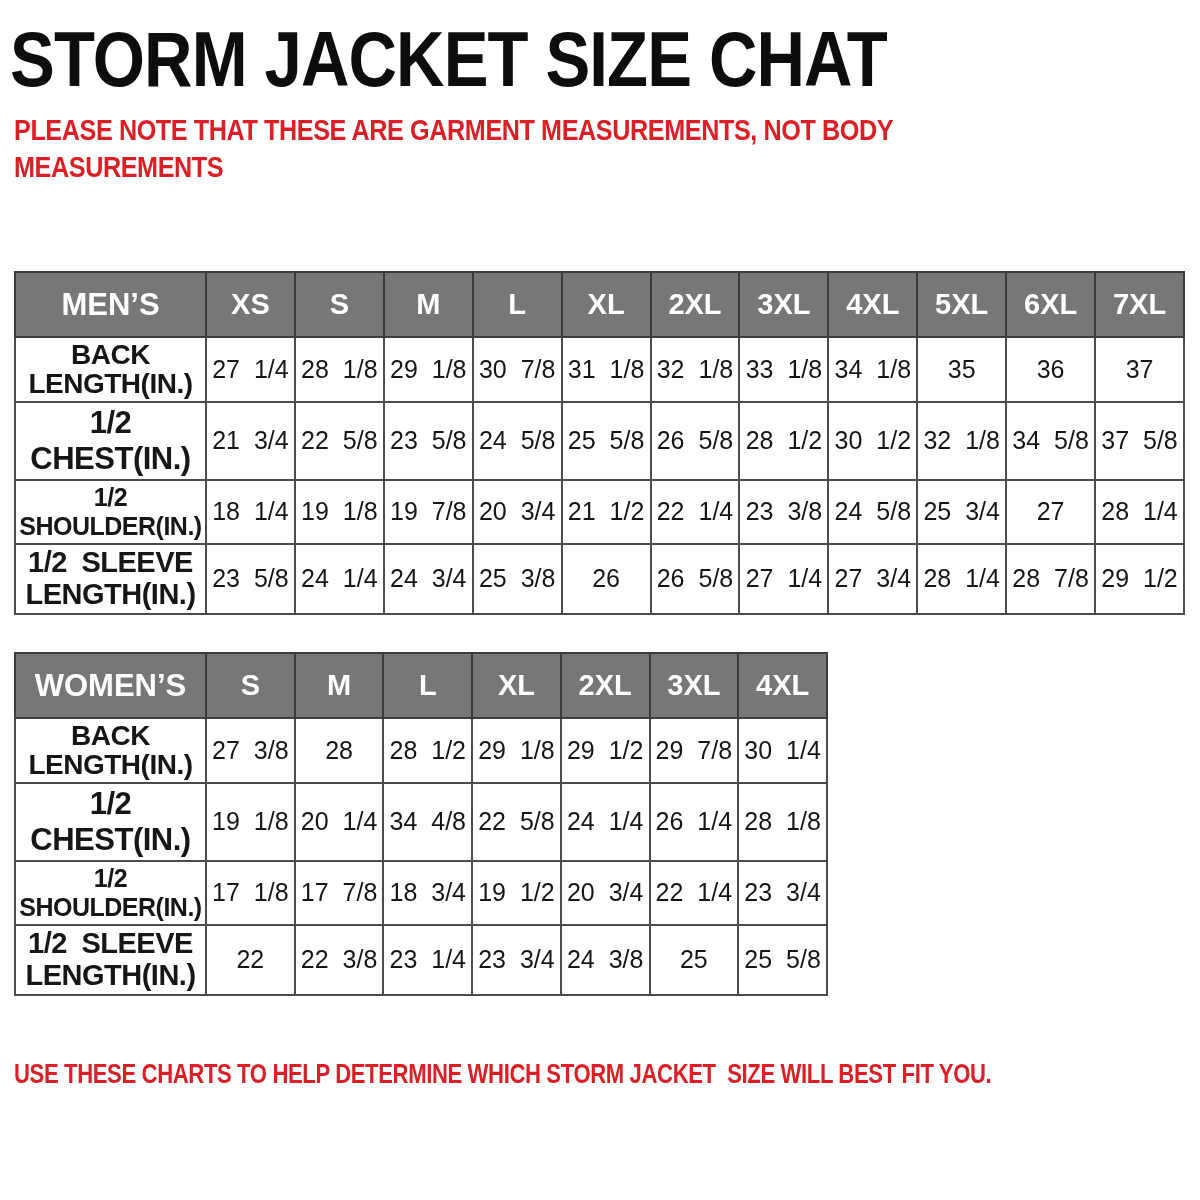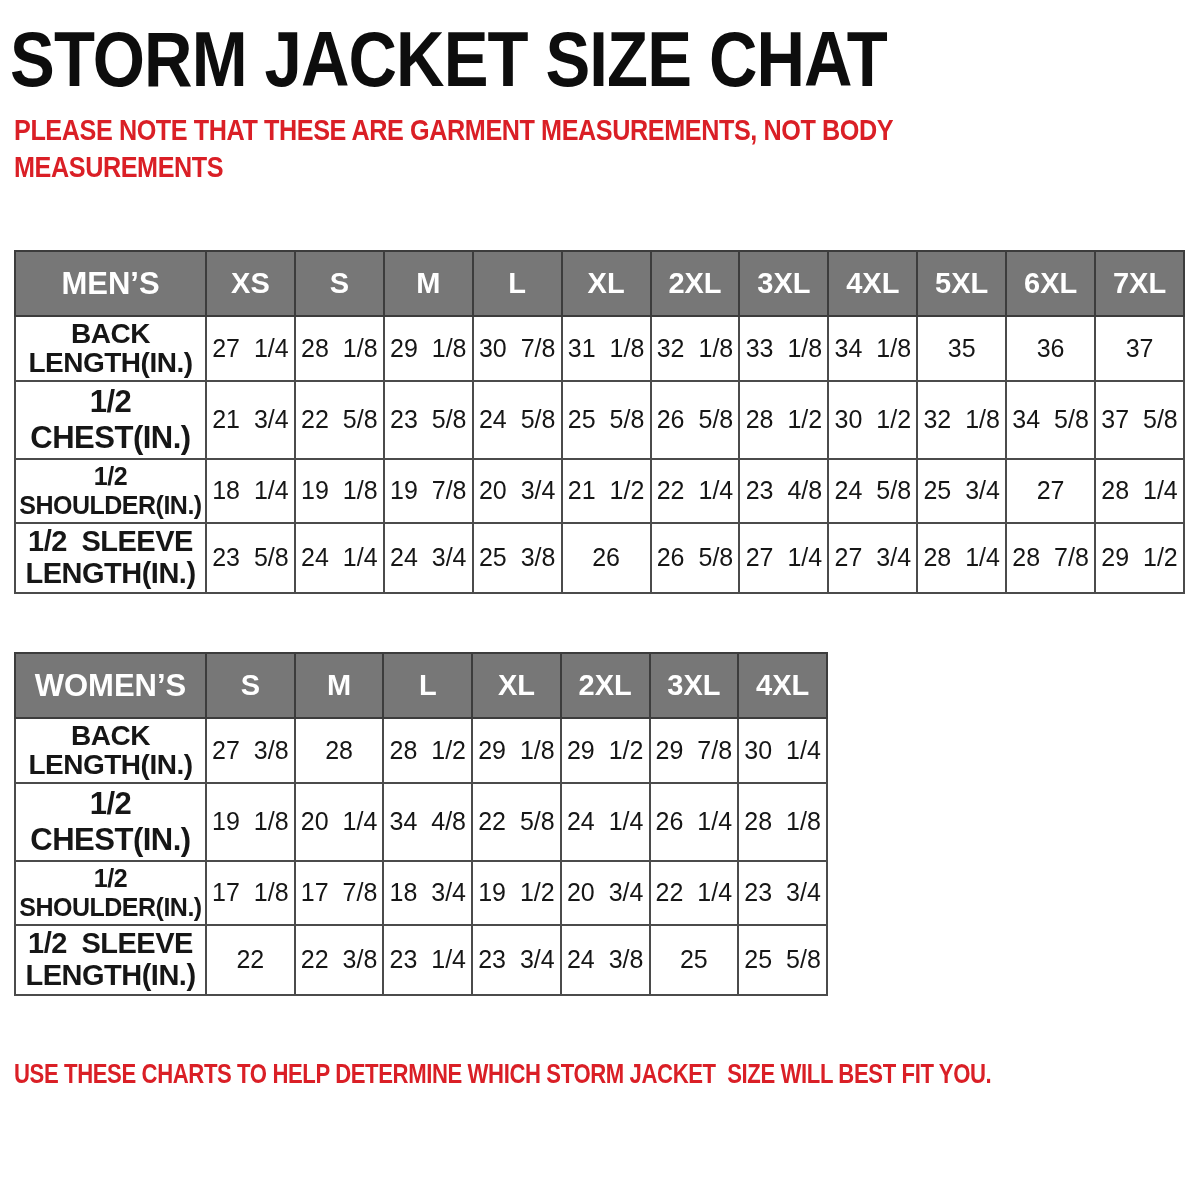--- a/index.html
+++ b/index.html
@@ -48,21 +48,21 @@
     margin: 0;
     font-size: 28px;
     font-weight: 700;
     letter-spacing: -0.5px;
     color: #da1f26;
     white-space: pre;
     transform: scaleX(0.79);
     transform-origin: 0 0;
   }
   .table-slot { position: absolute; }
-  .mens-slot   { left: 14px; top: 250px; }
+  .mens-slot   { left: 14px; top: 271px; }
   .womens-slot { left: 14px; top: 652px; }
 
   table.size-table {
     border-collapse: collapse;
     table-layout: fixed;
     background: #ffffff;
   }
   .mens-slot   table.size-table { width: 1171px; }
   .womens-slot table.size-table { width: 814px; }
 
@@ -175,21 +175,21 @@
             <td>37 5/8</td>
           </tr>
           <tr>
             <th>1/2 SHOULDER(IN.)</th>
             <td>18 1/4</td>
             <td>19 1/8</td>
             <td>19 7/8</td>
             <td>20 3/4</td>
             <td>21 1/2</td>
             <td>22 1/4</td>
-            <td>23 4/8</td>
+            <td>23 3/8</td>
             <td>24 5/8</td>
             <td>25 3/4</td>
             <td>27</td>
             <td>28 1/4</td>
           </tr>
           <tr>
             <th>1/2 SLEEVE
 LENGTH(IN.)</th>
             <td>23 5/8</td>
             <td>24 1/4</td>

